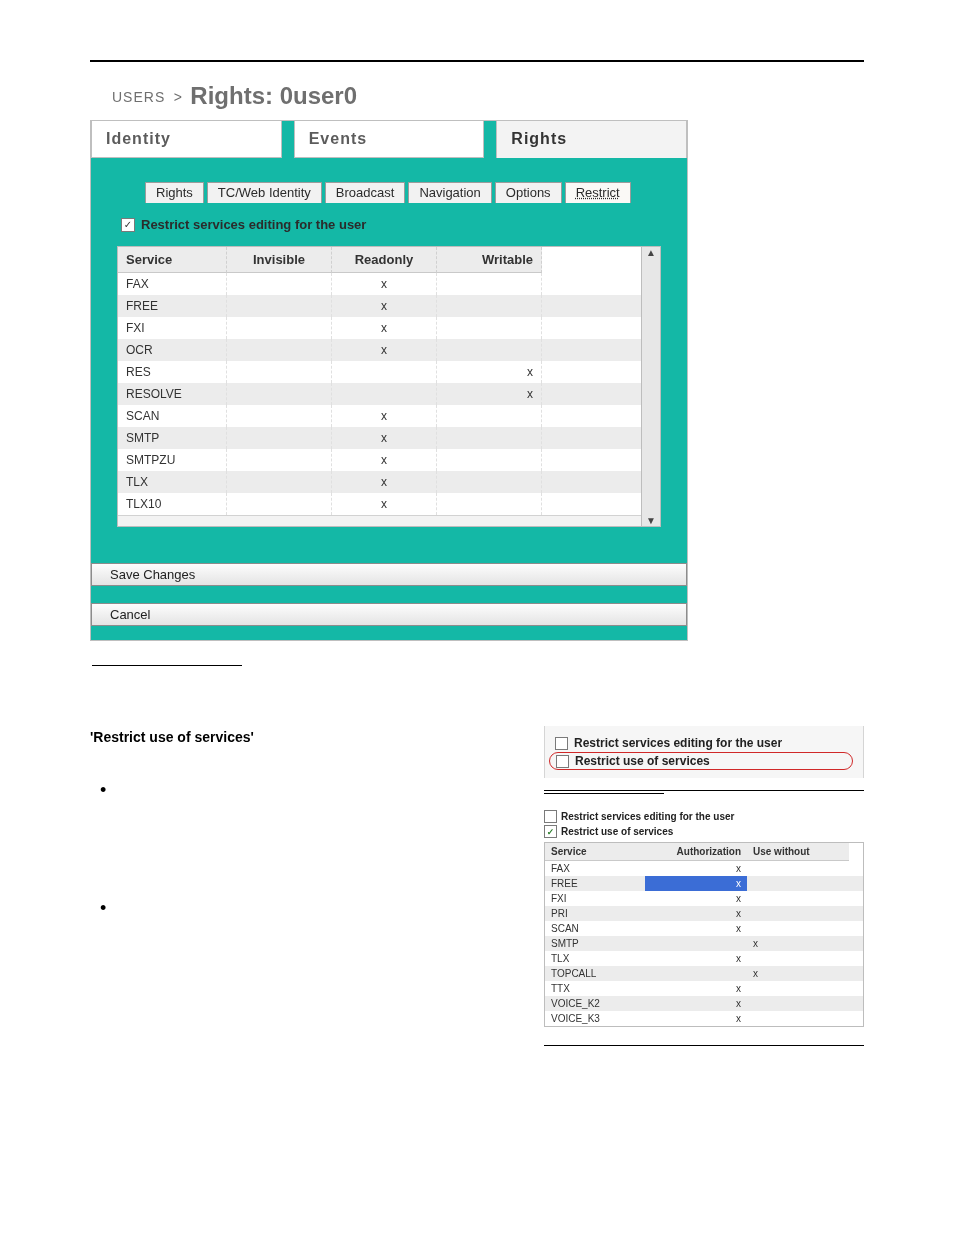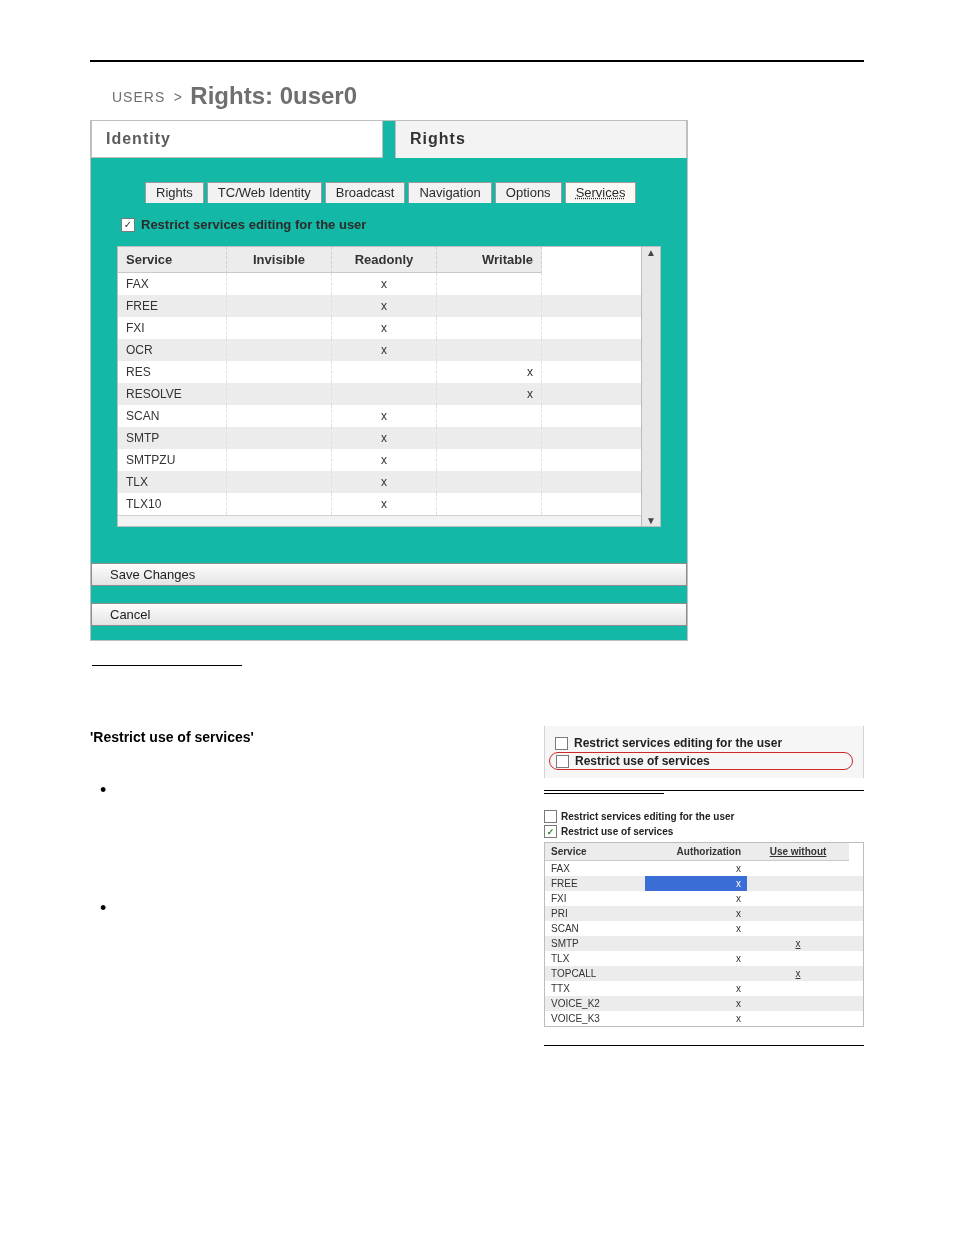--- a/index.html
+++ b/index.html
@@ -281,21 +281,21 @@
   .mini-tbl .h > div {
     font-weight: bold;
     padding: 3px 6px;
     border-bottom: 1px solid #c9c9c9;
     background: #ececec;
   }
   .mini-tbl .r > div { padding: 2px 6px; }
   .mini-tbl .r.alt { background: #ececec; }
   .mc1 { width: 88px; }
   .mc2 { width: 90px; text-align: right; }
-  .mc3 { width: 90px; text-align: center; text-decoration: underline; }
+  .mc3 { width: 90px; text-align: left; }
   .mini-sel { background: #3b6dd6; color: #fff; }
 
   .mini-pre {
     display: flex;
     flex-direction: column;
     gap: 2px;
     margin-bottom: 4px;
     font-size: 10px;
     font-weight: bold;
     color: #222;
@@ -316,32 +316,33 @@
 
   <div class="breadcrumb-line">
     <span class="bc-users">USERS</span>
     <span class="bc-sep">&gt;</span>
     <span class="bc-title">Rights: 0user0</span>
   </div>
 
   <div class="card">
     <div class="card-tabs">
       <div class="card-tab">Identity</div>
+      <div class="card-tab">Events</div>
       <div class="card-tab selected">Rights</div>
     </div>
 
     <div class="card-body">
       <div class="subtabs">
         <div class="subtabs-pad"></div>
         <div class="subtab">Rights</div>
         <div class="subtab">TC/Web Identity</div>
         <div class="subtab">Broadcast</div>
         <div class="subtab">Navigation</div>
         <div class="subtab">Options</div>
-        <div class="subtab sel"><span class="u">Services</span></div>
+        <div class="subtab sel"><span class="u">Restrict</span></div>
       </div>
 
       <div class="restrict-line">
         <span class="cbx">✓</span>
         <span class="restrict-text">Restrict services editing for the user</span>
       </div>
 
       <div class="tbl-wrap">
         <div class="tbl">
           <div class="tbl-head">

